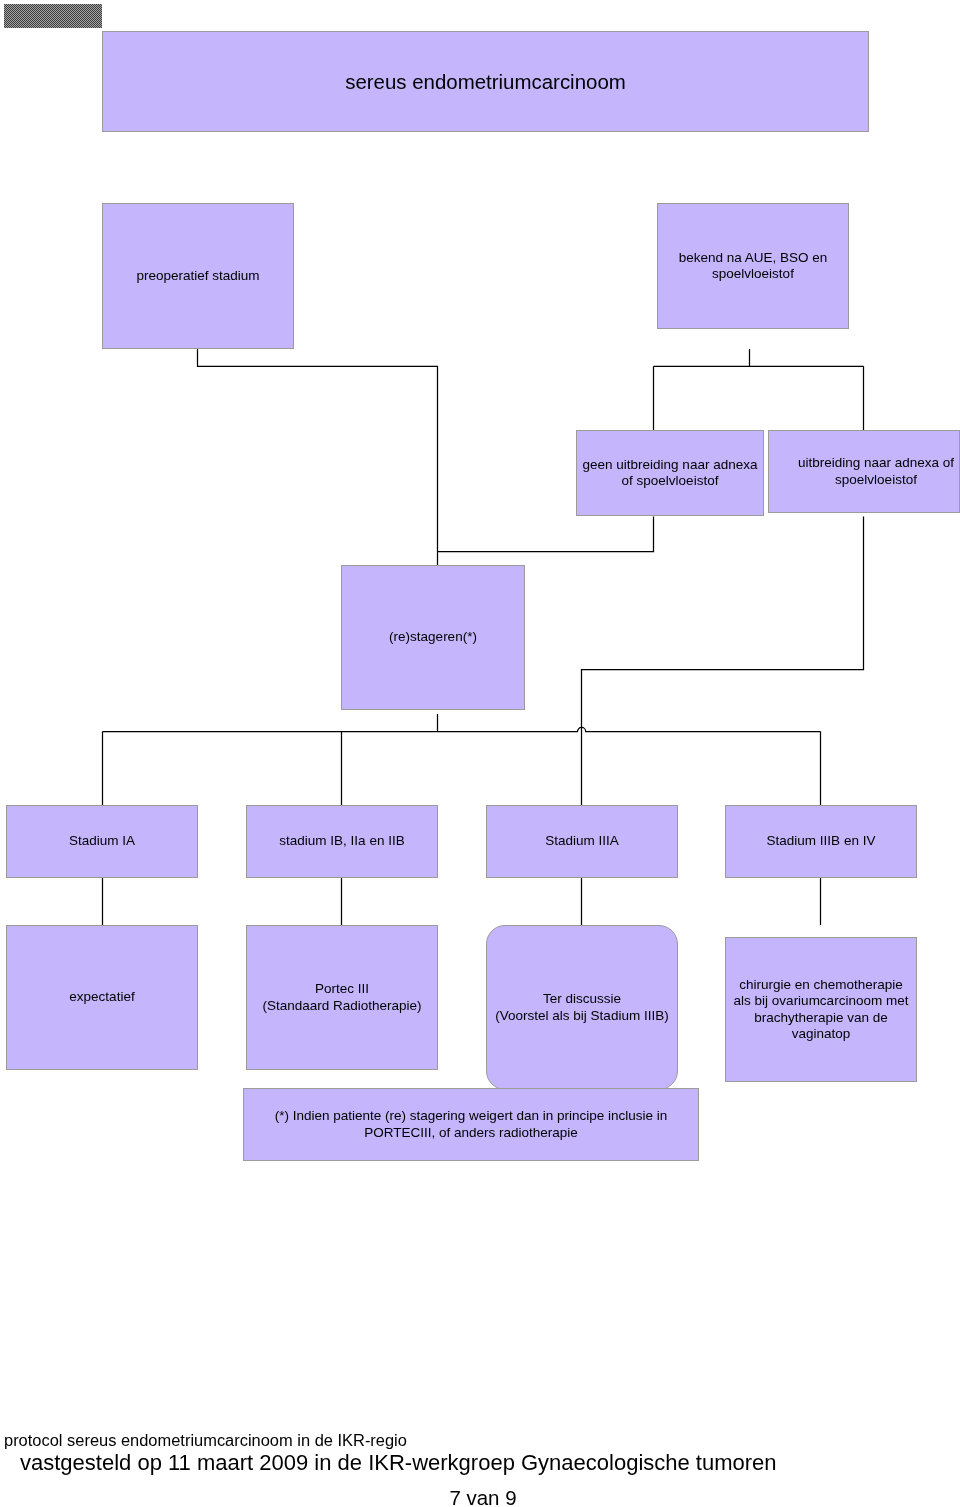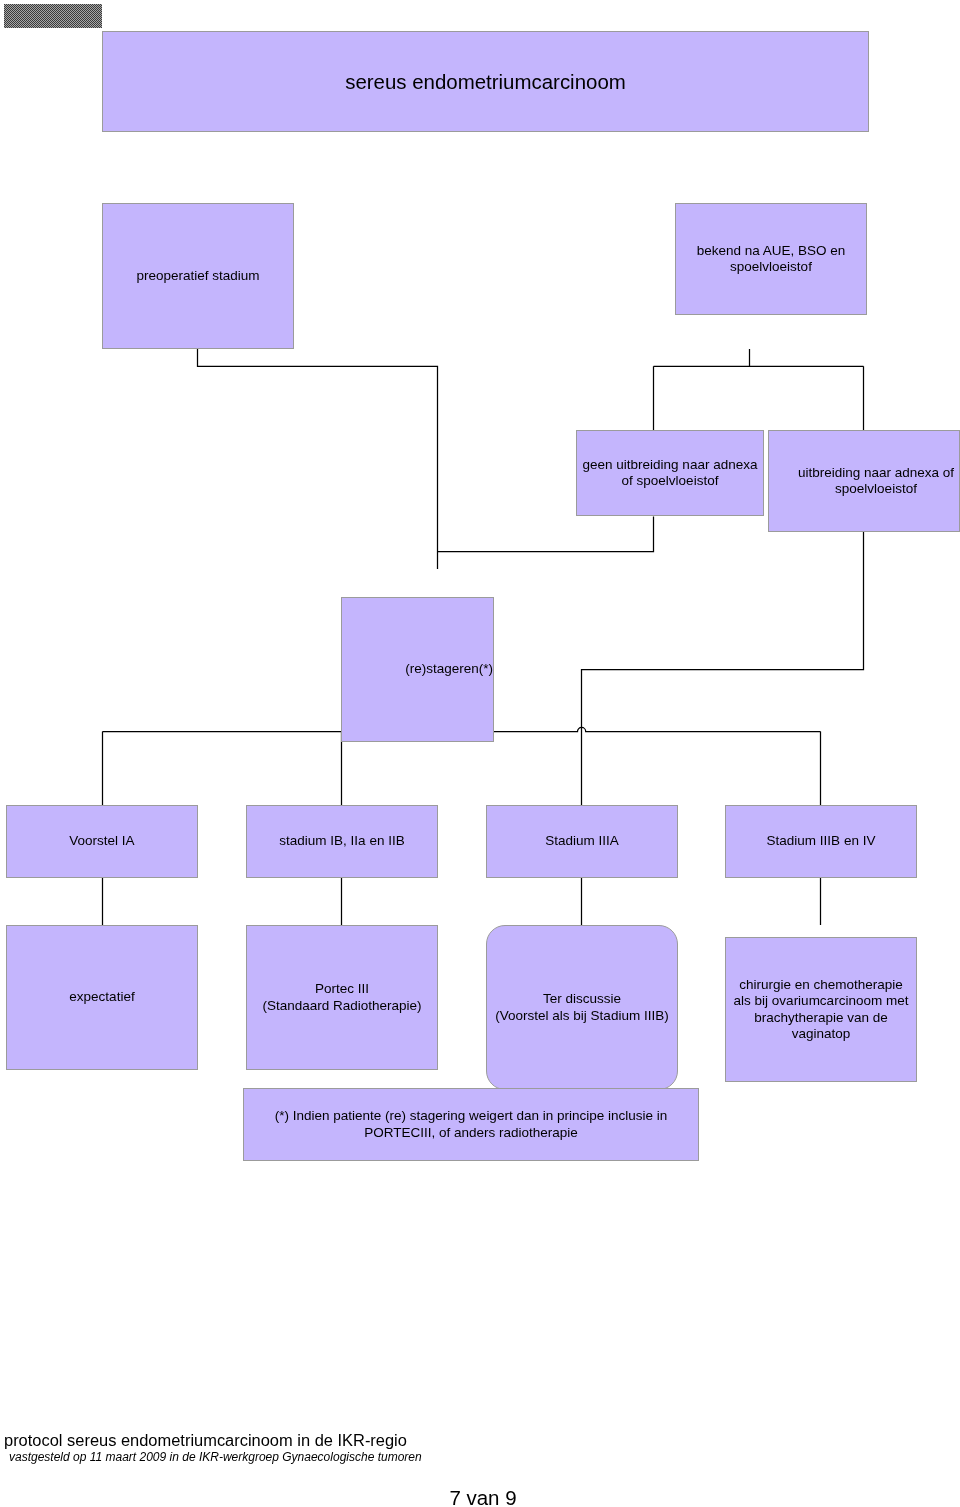--- a/index.html
+++ b/index.html
@@ -64,37 +64,37 @@
     </g>
   </svg>
 
   <div class="box title-box" style="left:102px;top:31px;width:767px;height:101px;">
     <span class="title-text">sereus endometriumcarcinoom</span>
   </div>
 
   <div class="box" style="left:102px;top:203px;width:192px;height:146px;">
     <span>preoperatief stadium</span>
   </div>
-  <div class="box" style="left:675px;top:203px;width:192px;height:112px;align-items:center;">
+  <div class="box" style="left:657px;top:203px;width:192px;height:126px;align-items:center;">
     <span>bekend na AUE, BSO en<br>spoelvloeistof</span>
   </div>
 
   <div class="box" style="left:576px;top:430px;width:188px;height:86px;">
     <span>geen uitbreiding naar adnexa<br>of spoelvloeistof</span>
   </div>
-  <div class="box" style="left:768px;top:430px;width:192px;height:102px;padding-left:24px;">
+  <div class="box" style="left:768px;top:430px;width:192px;height:83px;padding-left:24px;">
     <span>uitbreiding naar adnexa of<br>spoelvloeistof</span>
   </div>
 
-  <div class="box" style="left:341px;top:597px;width:153px;height:145px;justify-content:flex-end;">
+  <div class="box" style="left:341px;top:565px;width:184px;height:145px;">
     <span>(re)stageren(*)</span>
   </div>
 
   <div class="box" style="left:6px;top:805px;width:192px;height:73px;">
-    <span>Voorstel IA</span>
+    <span>Stadium IA</span>
   </div>
   <div class="box" style="left:246px;top:805px;width:192px;height:73px;">
     <span>stadium IB, IIa en IIB</span>
   </div>
   <div class="box" style="left:486px;top:805px;width:192px;height:73px;">
     <span>Stadium IIIA</span>
   </div>
   <div class="box" style="left:725px;top:805px;width:192px;height:73px;">
     <span>Stadium IIIB en IV</span>
   </div>
@@ -110,15 +110,15 @@
   </div>
   <div class="box" style="left:725px;top:925px;width:192px;height:145px;margin-top:12px;">
     <span>chirurgie en chemotherapie<br>als bij ovariumcarcinoom met<br>brachytherapie van de<br>vaginatop</span>
   </div>
 
   <div class="box" style="left:243px;top:1088px;width:456px;height:73px;">
     <span>(*) Indien patiente (re) stagering weigert dan in principe inclusie in<br>PORTECIII, of anders radiotherapie</span>
   </div>
 
   <div class="footer" style="left:4px;top:1431px;font-size:16.45px;">protocol sereus endometriumcarcinoom in de IKR-regio</div>
-  <div class="footer" style="left:9px;top:1449.5px;font-size:12px;font-style:italic;">vastgesteld op 11 maart 2009 in de IKR-werkgroep Gynaecologische tumoren</div>
+  <div class="footer" style="left:20px;top:1449.5px;font-size:22px;">vastgesteld op 11 maart 2009 in de IKR-werkgroep Gynaecologische tumoren</div>
   <div class="footer" style="left:3px;top:1486px;width:960px;text-align:center;font-size:20.5px;">7 van 9</div>
 </div>
 
 </body></html>

